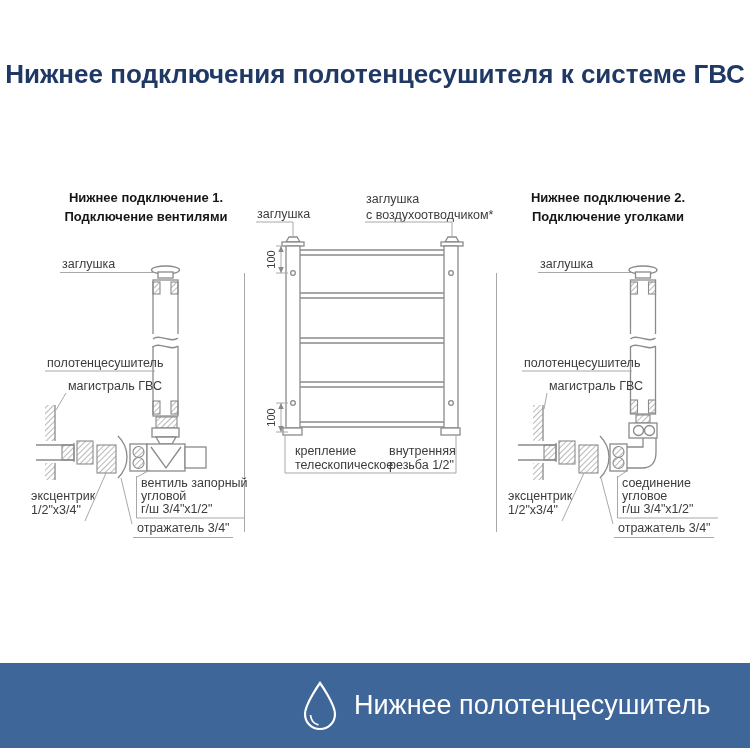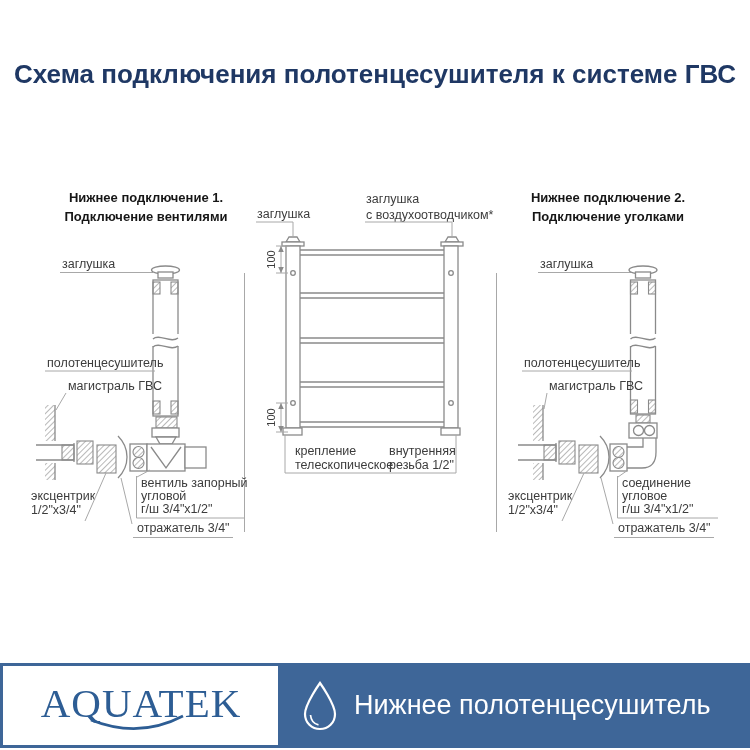--- a/index.html
+++ b/index.html
@@ -19,21 +19,21 @@
   .arr{fill:#8a8a8a;stroke:none;}
   .footer{position:absolute;left:0;top:663px;width:750px;height:85px;background:#3E6698;}
   .logo-box{position:absolute;left:3px;top:3px;width:275px;height:79px;background:#fff;
        display:flex;align-items:center;justify-content:center;}
   .product{position:absolute;left:300px;top:0;height:85px;display:flex;align-items:center;gap:14px;}
   .product-text{color:#ffffff;font-size:27px;white-space:nowrap;}
 </style>
 </head>
 <body>
 
-<h1 class="page-title">Схема подключения полотенцесушителя к системе ГВС</h1>
+<h1 class="page-title">Нижнее подключения полотенцесушителя к системе ГВС</h1>
 
 <svg class="diagram" width="750" height="620" viewBox="0 0 750 620">
   <defs>
     <pattern id="hatch" width="4" height="4" patternUnits="userSpaceOnUse" patternTransform="rotate(45)">
       <line x1="0" y1="0" x2="0" y2="4" stroke="#8a8a8a" stroke-width="1.2"></line>
     </pattern>
   </defs>
 
   <line class="thin" x1="244.5" y1="273" x2="244.5" y2="532"></line>
   <line class="thin" x1="496.5" y1="273" x2="496.5" y2="532"></line>
@@ -267,26 +267,20 @@
     </g>
     <g>
       <line class="thin" x1="601" y1="478" x2="613" y2="524"></line>
       <text class="lbl" x="618" y="532">отражатель 3/4"</text>
       <line class="thin" x1="614" y1="537.5" x2="714" y2="537.5"></line>
     </g>
   </g>
 </svg>
 
 <div class="footer">
-  <div class="logo-box">
-    <svg width="240" height="66" viewBox="0 0 240 66">
-      <text x="120" y="44" text-anchor="middle" font-family="Liberation Serif, serif" font-size="41" fill="#2D5D94" letter-spacing="1">AQUATEK</text>
-      <path d="M70 47 Q118 66 162 43" stroke="#2D5D94" stroke-width="2.6" fill="none"></path>
-    </svg>
-  </div>
   <div class="product">
     <svg width="40" height="52" viewBox="0 0 40 52">
       <path d="M20 3 C20 3 5 24 5 34 C5 42.8 11.7 49 20 49 C28.3 49 35 42.8 35 34 C35 24 20 3 20 3 Z" stroke="#ffffff" stroke-width="2.2" fill="none"></path>
       <path d="M10.5 35 C11 40.5 14.5 44 18.5 44.8" stroke="#ffffff" stroke-width="1.7" fill="none"></path>
     </svg>
     <span class="product-text">Нижнее полотенцесушитель</span>
   </div>
 </div>
 
 </body></html>

